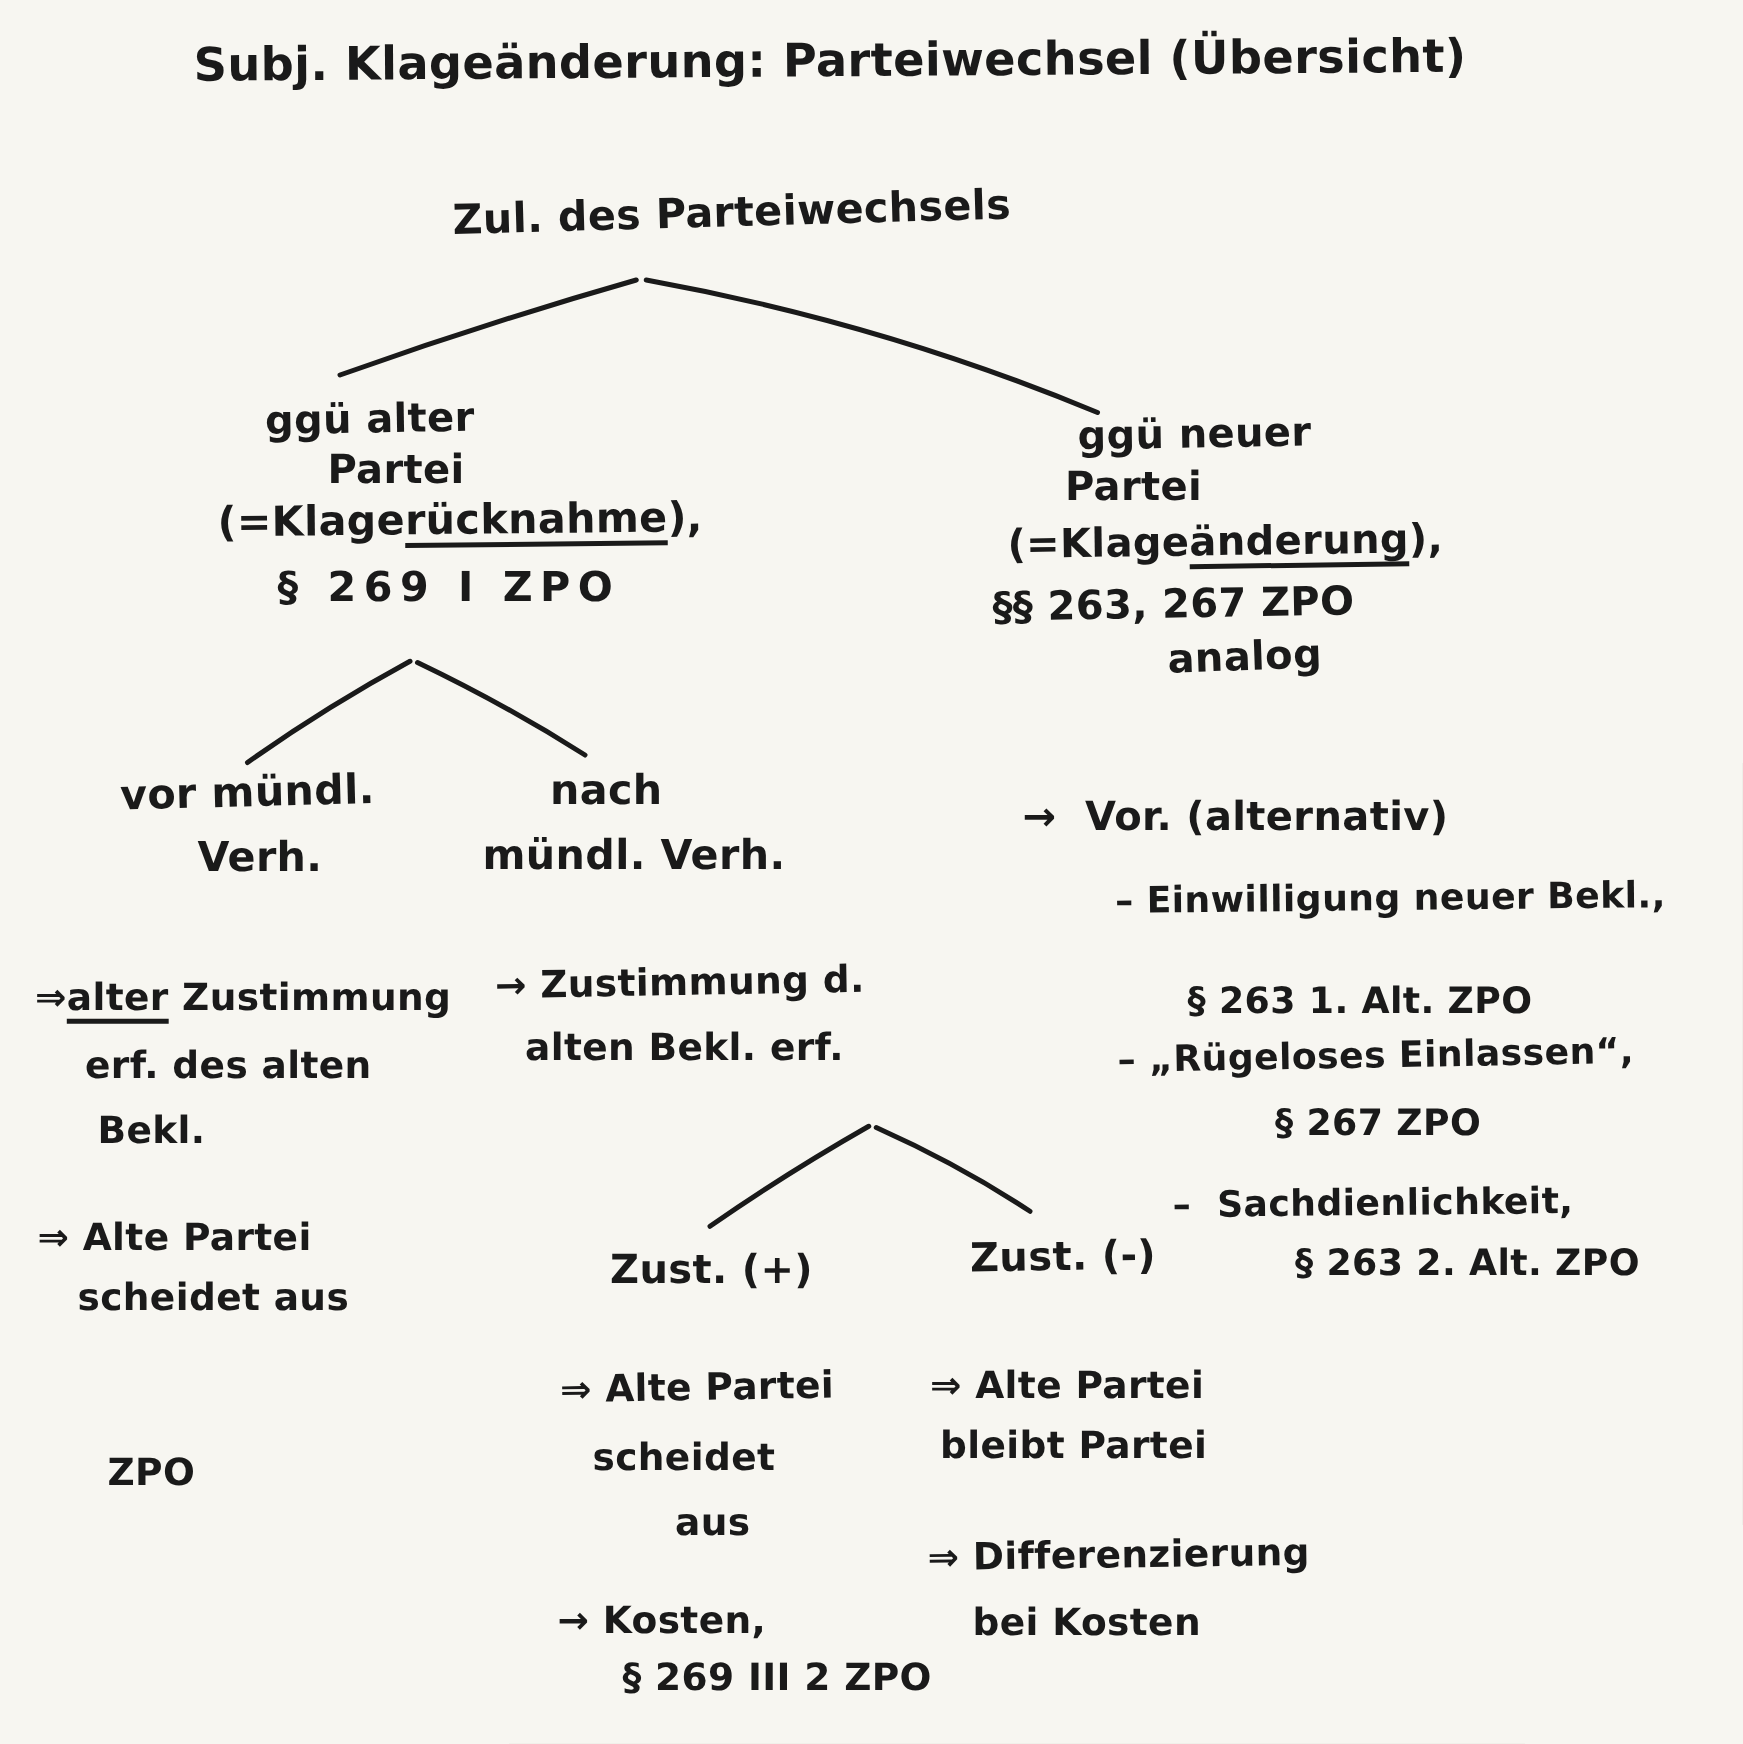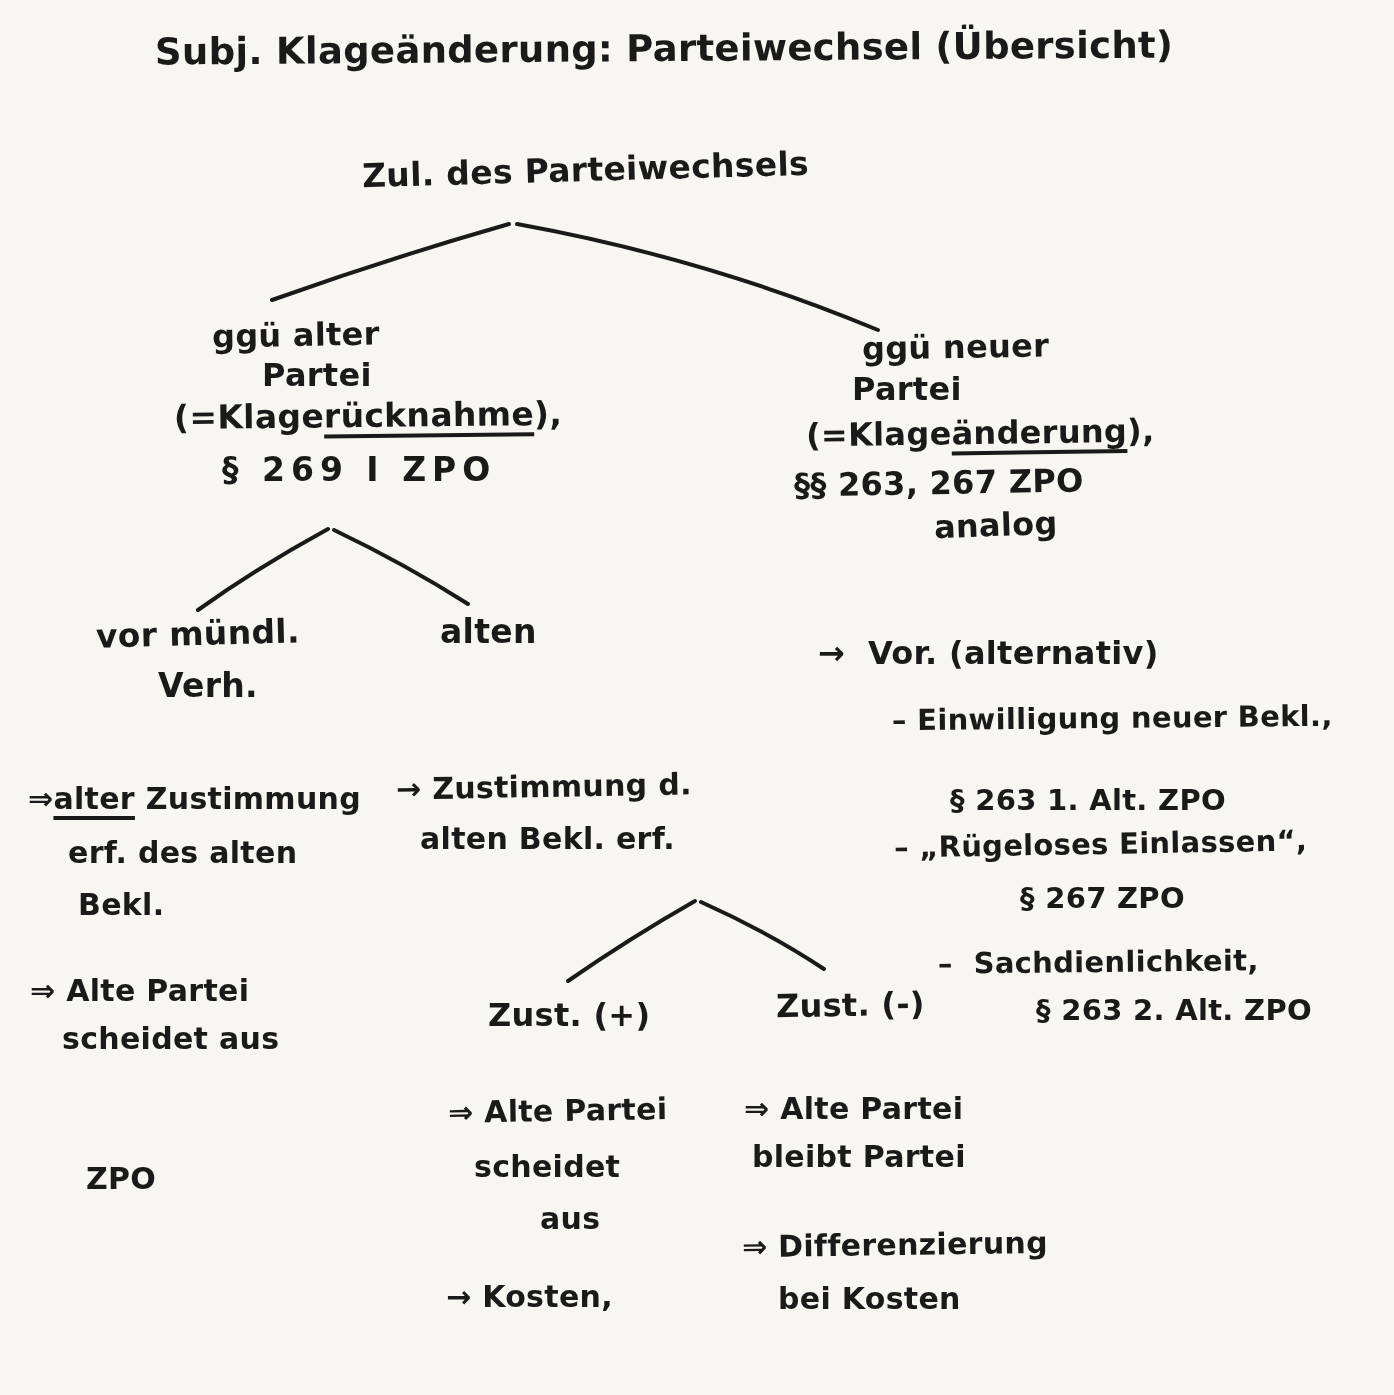--- a/index.html
+++ b/index.html
@@ -50,32 +50,34 @@
   <div class="t" style="left:158px;top:668px;font-size:33px;">Verh.</div>
 
   <div class="t" style="left:28px;top:782px;font-size:30px;"><span>⇒</span><span class="ul">alter</span><span> Zustimmung</span></div>
   <div class="t" style="left:68px;top:836px;font-size:30px;">erf. des alten</div>
   <div class="t" style="left:78px;top:888px;font-size:30px;">Bekl.</div>
 
   <div class="t" style="left:30px;top:974px;font-size:30px;">⇒ Alte Partei</div>
   <div class="t" style="left:62px;top:1022px;font-size:30px;">scheidet aus</div>
   <div class="t" style="left:86px;top:1162px;font-size:30px;">ZPO</div>
 
-  <div class="t" style="left:440px;top:614px;font-size:33px;">alten</div>
+  <div class="t" style="left:440px;top:614px;font-size:33px;">nach</div>
+  <div class="t" style="left:386px;top:666px;font-size:33px;">mündl. Verh.</div>
 
   <div class="t" style="left:396px;top:770px;font-size:30px;transform:rotate(-1deg);">→ Zustimmung d.</div>
   <div class="t" style="left:420px;top:822px;font-size:30px;">alten Bekl. erf.</div>
 
   <div class="t" style="left:488px;top:998px;font-size:32px;">Zust. (+)</div>
   <div class="t" style="left:776px;top:988px;font-size:32px;transform:rotate(-1deg);">Zust. (-)</div>
 
   <div class="t" style="left:448px;top:1094px;font-size:30px;transform:rotate(-1deg);">⇒ Alte Partei</div>
   <div class="t" style="left:474px;top:1150px;font-size:30px;">scheidet</div>
   <div class="t" style="left:540px;top:1202px;font-size:30px;">aus</div>
   <div class="t" style="left:446px;top:1280px;font-size:30px;">→ Kosten,</div>
+  <div class="t" style="left:498px;top:1326px;font-size:30px;">§ 269 III 2 ZPO</div>
 
   <div class="t" style="left:744px;top:1092px;font-size:30px;">⇒ Alte Partei</div>
   <div class="t" style="left:752px;top:1140px;font-size:30px;">bleibt Partei</div>
   <div class="t" style="left:742px;top:1228px;font-size:30px;transform:rotate(-.8deg);">⇒ Differenzierung</div>
   <div class="t" style="left:778px;top:1282px;font-size:30px;">bei Kosten</div>
 
   <div class="t" style="left:818px;top:636px;font-size:32px;">→  Vor. (alternativ)</div>
 
   <div class="t" style="left:892px;top:702px;font-size:29px;transform:rotate(-.6deg);">– Einwilligung neuer Bekl.,</div>
   <div class="t" style="left:950px;top:752px;font-size:29px;margin-top:32px;">§ 263 1. Alt. ZPO</div>

